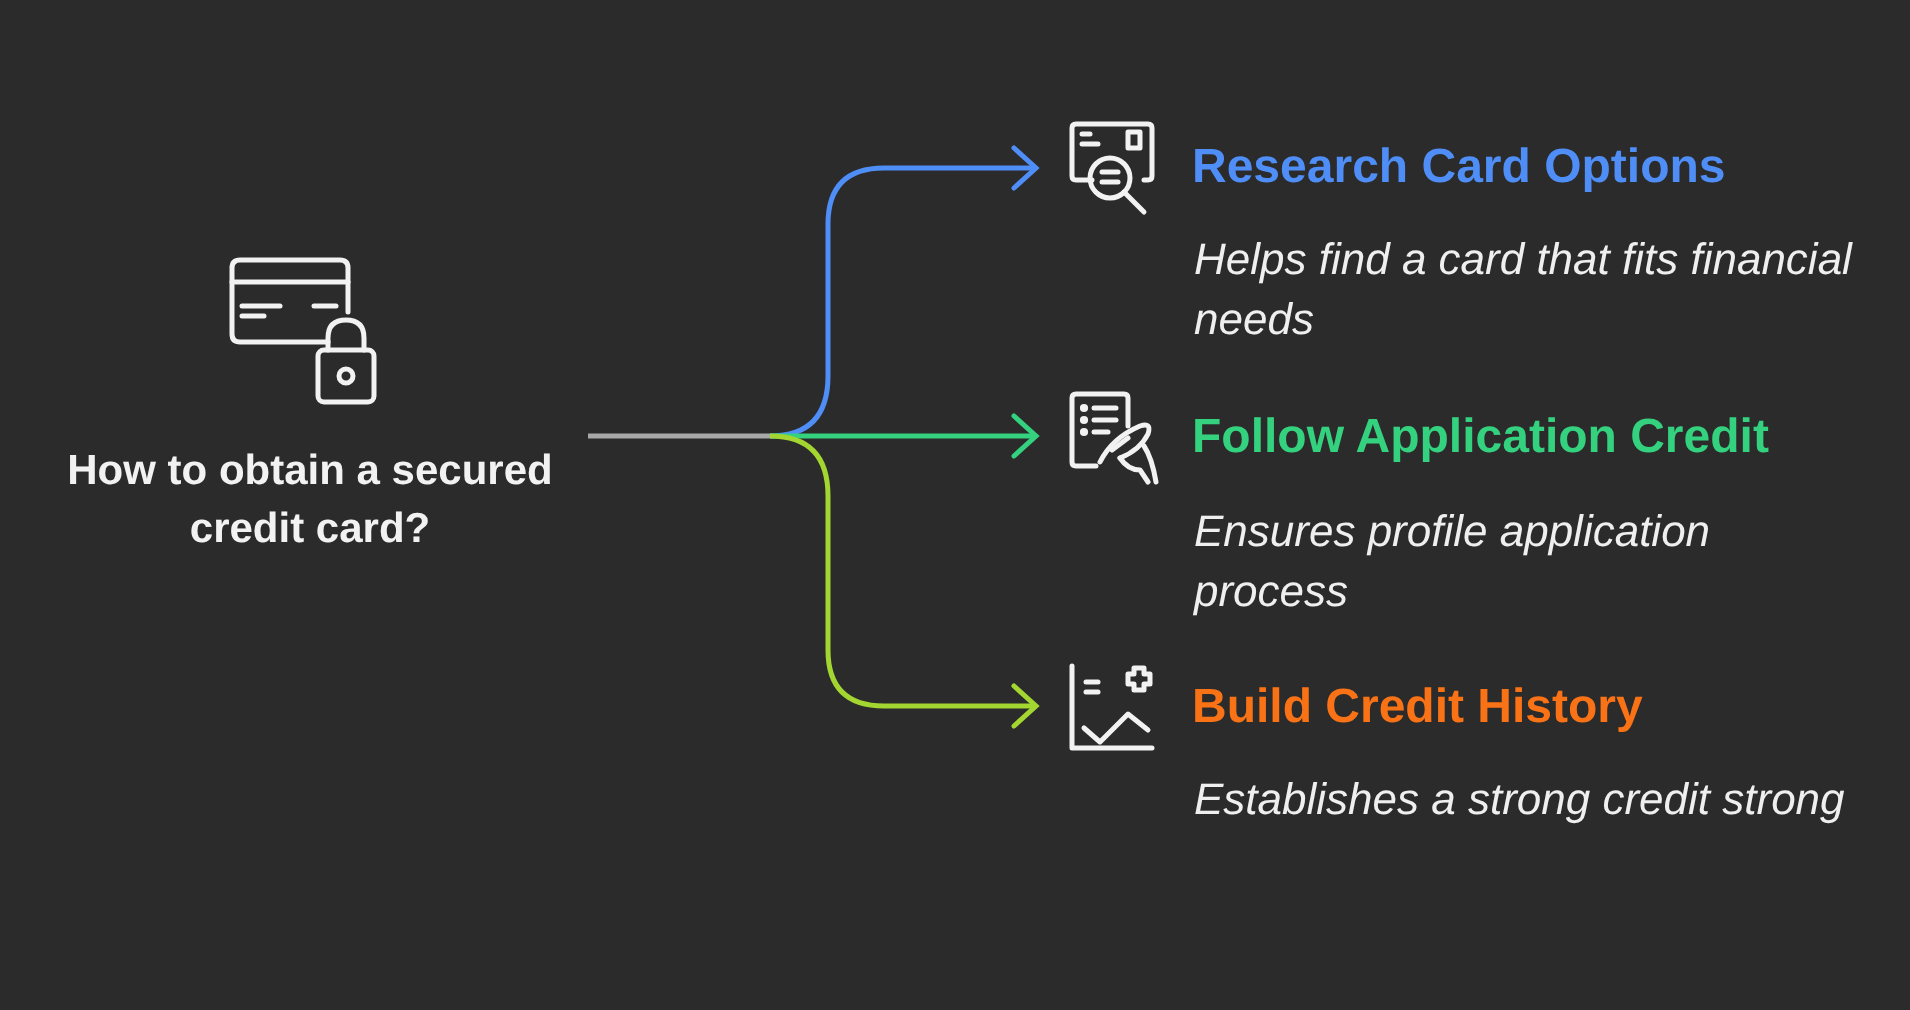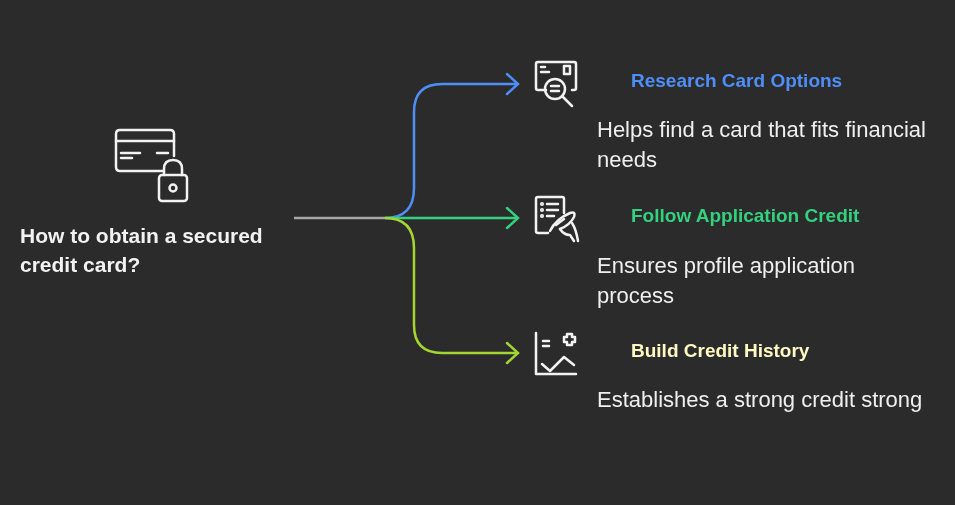--- a/index.html
+++ b/index.html
@@ -2,25 +2,25 @@
 <html><head>
 <meta charset="utf-8">
 <style>
   html, body { margin: 0; padding: 0; }
   body {
     width: 955px; height: 505px; background: #2b2b2b; position: relative; overflow: hidden;
     font-family: "Liberation Sans", "DejaVu Sans", sans-serif;
   }
   svg.lines { position: absolute; left: 0; top: 0; }
   .root-title {
-    position: absolute; left: 20px; top: 221px; width: 270px; 
+    position: absolute; left: 20px; top: 221px; width: 270px; text-align: center;
     color: #f2f2f2; font-weight: bold; font-size: 21px; line-height: 29px;
   }
-  .branch-title { position: absolute; left: 631px; font-weight: bold; font-size: 19px; white-space: nowrap; }
-  .branch-desc { position: absolute; left: 597px; color: #efefef; font-size: 22px; line-height: 29.5px; width: 340px; }
+  .branch-title { position: absolute; left: 596px; font-weight: bold; font-size: 24px; white-space: nowrap; }
+  .branch-desc { position: absolute; left: 597px; color: #efefef; font-size: 22px; line-height: 29.5px; width: 340px; font-style: italic; }
   .icon { position: absolute; }
 </style>
 </head>
 <body>
 
 <svg class="lines" width="955" height="505">
   <line x1="294" y1="218" x2="385" y2="218" stroke="#a8a8a8" stroke-width="2.5"></line>
   <path d="M385 218 Q414 218 414 188 L414 112 Q414 84 442 84 L517 84" fill="none" stroke="#4f8ef7" stroke-width="2.5"></path>
   <path d="M507 74 L518 84 L507 94" fill="none" stroke="#4f8ef7" stroke-width="2.5" stroke-linecap="round"></path>
   <line x1="385" y1="218" x2="517" y2="218" stroke="#34d17f" stroke-width="2.5"></line>
@@ -78,14 +78,14 @@
 
 <svg class="icon" style="left:534px;top:331px" width="46" height="46" viewBox="0 0 46 46">
   <g fill="none" stroke="#f2f2f2" stroke-width="2.5" stroke-linecap="round" stroke-linejoin="round">
     <path d="M2 2 L2 43 L42 43"></path>
     <line x1="9" y1="10" x2="15" y2="10"></line>
     <line x1="9" y1="15" x2="15" y2="15"></line>
     <path d="M30 6 L33 6 L33 3 L38 3 L38 6 L41 6 L41 11 L38 11 L38 14 L33 14 L33 11 L30 11 Z"></path>
     <path d="M8 33 L16 40 L30 26 L40 34"></path>
   </g>
 </svg>
-<div class="branch-title" style="top:340px;color:#fef9c3">Build Credit History</div>
+<div class="branch-title" style="top:340px;color:#f97316">Build Credit History</div>
 <div class="branch-desc" style="top:385px">Establishes a strong credit strong</div>
 
 </body></html>

